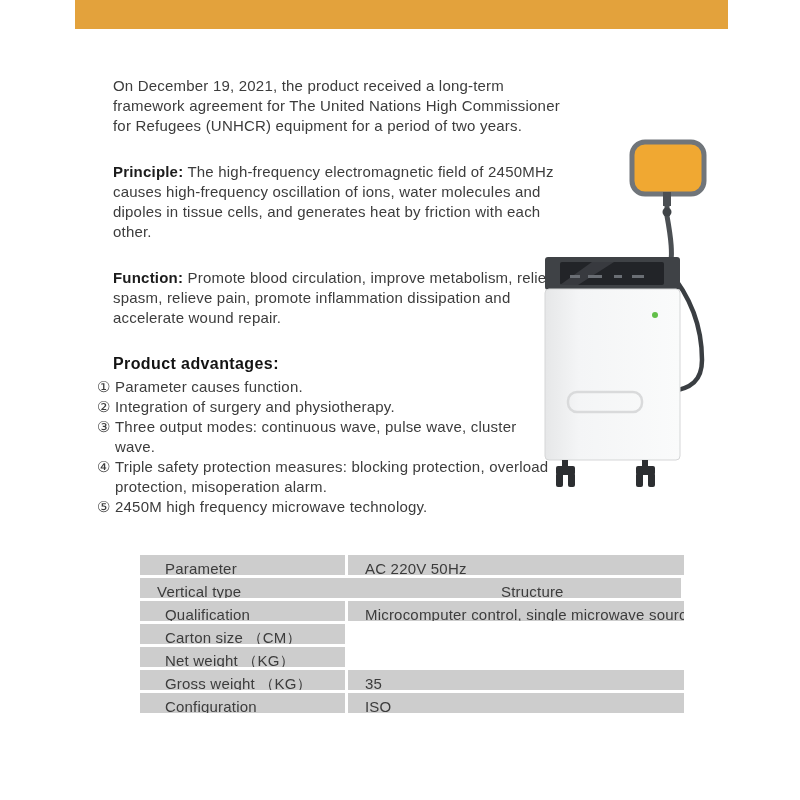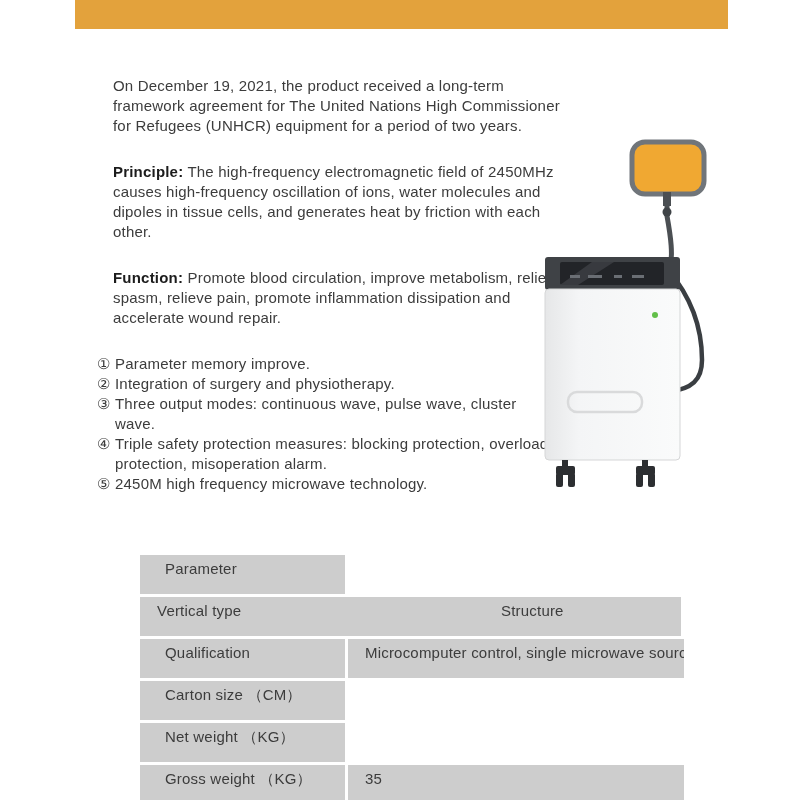--- a/index.html
+++ b/index.html
@@ -33,45 +33,46 @@
   .adv-list{margin-left:-16px;width:462px;}
   .adv-item{display:flex;align-items:flex-start;}
   .adv-num{width:18px;flex:0 0 18px;}
   .adv-text{flex:1;}
   .spec-table{
     position:absolute;left:140px;top:555px;width:544px;
     font-size:15px;letter-spacing:.2px;
   }
   .spec-row{display:flex;margin-bottom:3px;}
   .spec-cell{
-    background:var(--row);height:39px;line-height:27px;
+    background:var(--row);height:20px;line-height:27px;
     white-space:nowrap;overflow:hidden;
   }
   .spec-label{width:205px;margin-right:3px;padding-left:25px;}
   .spec-value{width:336px;padding-left:17px;}
   .device{position:absolute;left:520px;top:130px;width:240px;height:390px;}
 </style>
 </head>
 <body>
 
 <div class="top-bar"></div>
 
 <div class="text-col">
   <p class="para"><span>On December 19, 2021, the product received a long-term framework agreement for The United Nations High Commissioner for Refugees (UNHCR) equipment for a period of two years.</span></p>
 
   <p class="para"><b>Principle:</b><span> The high-frequency electromagnetic field of 2450MHz causes high-frequency oscillation of ions, water molecules and dipoles in tissue cells, and generates heat by friction with each other.</span></p>
 
   <p class="para"><b>Function:</b><span> Promote blood circulation, improve metabolism, relieve spasm, relieve pain, promote inflammation dissipation and accelerate wound repair.</span></p>
 
+  <div class="adv-heading">Product advantages:</div>
 
   <div class="adv-list">
 
       <div class="adv-item">
         <span class="adv-num">①</span>
-        <span class="adv-text">Parameter memory improve.</span>
+        <span class="adv-text">Parameter causes function.</span>
       </div>
 
       <div class="adv-item">
         <span class="adv-num">②</span>
         <span class="adv-text">Integration of surgery and physiotherapy.</span>
       </div>
 
       <div class="adv-item">
         <span class="adv-num">③</span>
         <span class="adv-text">Three output modes: continuous wave, pulse wave, cluster wave.</span>
@@ -131,20 +132,21 @@
     <rect x="116" y="336" width="19" height="9" rx="2"></rect>
     <rect x="116" y="343" width="7" height="14" rx="2"></rect>
     <rect x="128" y="343" width="7" height="14" rx="2"></rect>
   </g>
 </svg>
 
 <div class="spec-table">
 
     <div class="spec-row">
       <div class="spec-cell spec-label">Parameter</div>
+      <div class="spec-cell spec-value">AC 220V 50Hz</div>
     </div>
 
     <div class="spec-row">
       <div class="spec-cell spec-value">Vertical type</div>
       <div class="spec-cell spec-label">Structure</div>
     </div>
 
     <div class="spec-row">
       <div class="spec-cell spec-label">Qualification</div>
       <div class="spec-cell spec-value">Microcomputer control, single microwave source</div>
@@ -157,17 +159,17 @@
     <div class="spec-row">
       <div class="spec-cell spec-label">Net weight （KG）</div>
     </div>
 
     <div class="spec-row">
       <div class="spec-cell spec-label">Gross weight （KG）</div>
       <div class="spec-cell spec-value">35</div>
     </div>
 
     <div class="spec-row">
-      <div class="spec-cell spec-label">Commissioner</div>
+      <div class="spec-cell spec-label">Configuration</div>
       <div class="spec-cell spec-value">ISO</div>
     </div>
 
 </div>
 
 </body></html>

